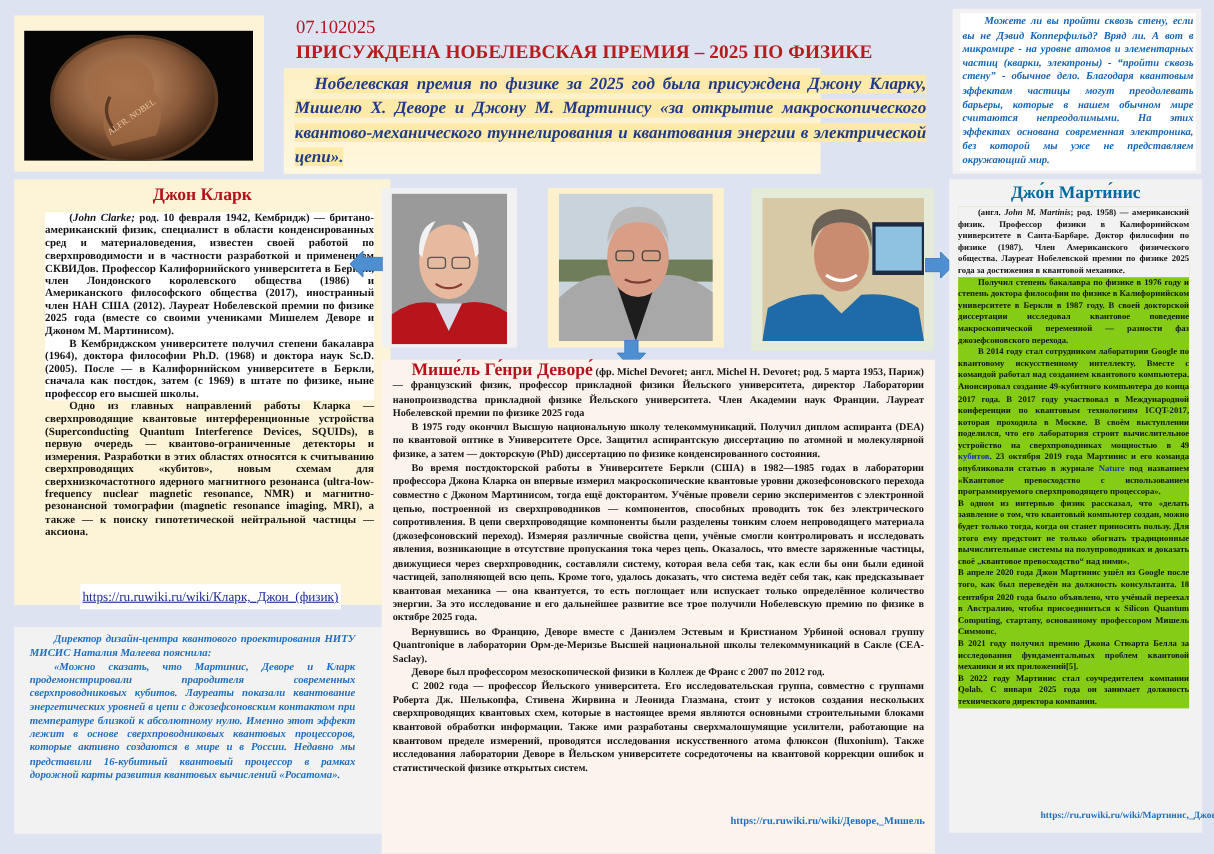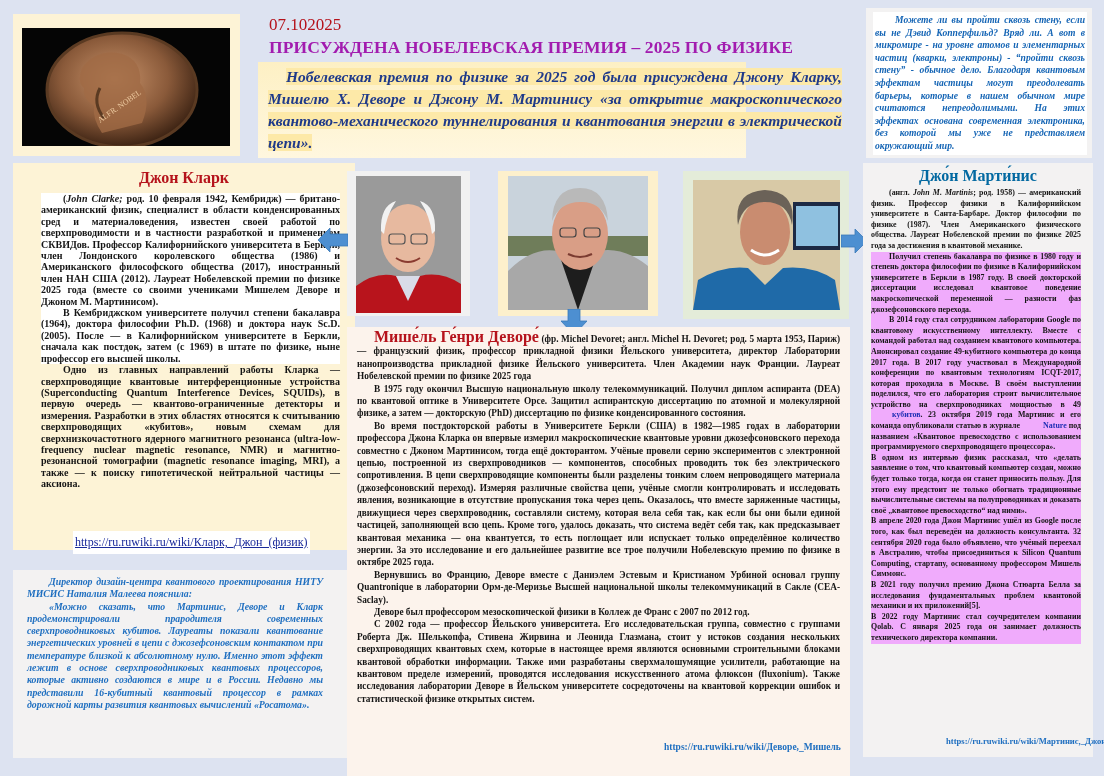--- a/index.html
+++ b/index.html
@@ -15,21 +15,21 @@
   .panel-pink { background: #fcf3ec; }
 
   
   #medal-box { left: 13px; top: 14px; width: 227px; height: 142px; }
   #medal-img { left: 9px; top: 14px; width: 208px; height: 118px;
     background: #050505; overflow: hidden; }
   #medal-img svg { width: 100%; height: 100%; display: block; }
 
   
   #date { left: 269px; top: 15px; color: #b5121b; font-weight: normal; font-size: 17px; }
-  #headline { left: 269px; top: 37px; color: #a21caf; font-weight: bold; font-size: 17.5px; letter-spacing: 0.1px; white-space: nowrap; }
+  #headline { left: 269px; top: 37px; color: #b91c1c; font-weight: bold; font-size: 17.5px; letter-spacing: 0.1px; white-space: nowrap; }
   #intro-box { left: 258px; top: 62px; width: 488px; height: 96px;
     background: linear-gradient(#fdf0c4, #fff7df); }
   #intro-text { left: 10px; top: 4px; width: 574px; font-style: italic; font-weight: bold;
     color: #1f3a8a; font-size: 15.5px; line-height: 22px; text-align: justify; text-indent: 18px; }
   #intro-text span.hl { background: #fde9a8; }
 
   
   #quote-box { left: 866px; top: 8px; width: 226px; height: 150px; }
   #quote-text { left: 7px; top: 4px; width: 210px; background: #fff; padding: 2px 2px;
     font-style: italic; font-weight: bold; color: #1565b5; font-size: 9.6px; line-height: 12.6px;
@@ -61,24 +61,24 @@
   
   #devoret-box { left: 347px; top: 327px; width: 503px; height: 452px; }
   #devoret-text { left: 10px; top: 4px; width: 483px; font-weight: bold; font-size: 9.3px; line-height: 12.4px; color: #151515; text-align: justify; }
   #devoret-text p { margin: 0; text-indent: 17px; }
   #devoret-name { color: #b5121b; font-size: 16px; }
   #devoret-link { left: 293px; top: 415px; color: #1f6fc0; font-weight: bold; font-size: 9.5px; white-space: nowrap; padding-left: 24px; }
 
   
   #martinis-box { left: 863px; top: 163px; width: 230px; height: 594px; }
   #martinis-title { left: 0; top: 4px; width: 100%; text-align: center; color: #0369a1; font-weight: bold; font-size: 16px; }
-  #martinis-text { left: 8px; top: 25px; width: 210px; font-weight: bold; font-size: 7.9px; line-height: 10.6px; color: #151515; text-align: justify; background: #f0abfc; }
+  #martinis-text { left: 8px; top: 25px; width: 210px; font-weight: bold; font-size: 7.9px; line-height: 10.6px; color: #151515; text-align: justify; background: #84cc16; }
   #martinis-text p { margin: 0; text-indent: 18px; }
   #martinis-text p.ni { text-indent: 0; }
-  #martinis-text .bl { color: #1f2fb5; padding-left: 21px; }
+  #martinis-text .bl { color: #1f2fb5; }
   #martinis-link { left: 46px; top: 573px; color: #1f6fc0; font-weight: bold; font-size: 8.6px; white-space: nowrap; padding-left: 37px; }
 
   
   .arrow { position: absolute; }
   .arrow svg { display: block; }
 </style>
 </head>
 <body>
 
 <div id="medal-box" class="abs panel-cream">
@@ -194,21 +194,21 @@
     <p>Деворе был профессором мезоскопической физики в Коллеж де Франс с 2007 по 2012 год.</p>
     <p>С 2002 года — профессор Йельского университета. Его исследовательская группа, совместно с группами Роберта Дж. Шелькопфа, Стивена Жирвина и Леонида Глазмана, стоит у истоков создания нескольких сверхпроводящих квантовых схем, которые в настоящее время являются основными строительными блоками квантовой обработки информации. Также ими разработаны сверхмалошумящие усилители, работающие на квантовом пределе измерений, проводятся исследования искусственного атома флюксон (fluxonium). Также исследования лаборатории Деворе в Йельском университете сосредоточены на квантовой коррекции ошибок и статистической физике открытых систем.</p>
   </div>
   <a id="devoret-link" class="abs">https://ru.ruwiki.ru/wiki/Деворе,_Мишель</a>
 </div>
 
 <div id="martinis-box" class="abs panel-grey">
   <div id="martinis-title" class="abs">Джо́н Марти́нис</div>
   <div id="martinis-text" class="abs">
     <p style="background:#f3f2f2"><span>(англ. </span><i>John M. Martinis</i><span>; род. 1958) — американский физик. Профессор физики в Калифорнийском университете в Санта-Барбаре. Доктор философии по физике (1987). Член Американского физического общества. Лауреат Нобелевской премии по физике 2025 года за достижения в квантовой механике.</span></p>
-    <p>Получил степень бакалавра по физике в 1980 году и степень доктора философии по физике в Калифорнийском университете в Беркли в 1987 году. В своей докторской диссертации исследовал квантовое поведение макроскопической переменной — разности фаз джозефсоновского перехода.</p>
+    <p>Получил степень бакалавра по физике в 1976 году и степень доктора философии по физике в Калифорнийском университете в Беркли в 1987 году. В своей докторской диссертации исследовал квантовое поведение макроскопической переменной — разности фаз джозефсоновского перехода.</p>
     <p><span>В 2014 году стал сотрудником лаборатории </span><span>Google</span><span> по квантовому искусственному интеллекту. Вместе с командой работал над созданием квантового компьютера. Анонсировал создание 49-кубитного компьютера до конца 2017 года. В 2017 году участвовал в Международной конференции по квантовым технологиям ICQT-2017, которая проходила в Москве. В своём выступлении поделился, что его лаборатория строит вычислительное устройство на сверхпроводниках мощностью в 49 </span><span class="bl">кубитов</span><span>. 23 октября 2019 года Мартинис и его команда опубликовали статью в журнале </span><span class="bl">Nature</span><span> под названием «Квантовое превосходство с использованием программируемого сверхпроводящего процессора».</span></p>
     <p class="ni">В одном из интервью физик рассказал, что «делать заявление о том, что квантовый компьютер создан, можно будет только тогда, когда он станет приносить пользу. Для этого ему предстоит не только обогнать традиционные вычислительные системы на полупроводниках и доказать своё „квантовое превосходство“ над ними».</p>
-    <p class="ni">В апреле 2020 года Джон Мартинис ушёл из Google после того, как был переведён на должность консультанта. 32 сентября 2020 года было объявлено, что учёный переехал в Австралию, чтобы присоединиться к Silicon Quantum Computing, стартапу, основанному профессором Мишель Симмонс.</p>
+    <p class="ni">В апреле 2020 года Джон Мартинис ушёл из Google после того, как был переведён на должность консультанта. 18 сентября 2020 года было объявлено, что учёный переехал в Австралию, чтобы присоединиться к Silicon Quantum Computing, стартапу, основанному профессором Мишель Симмонс.</p>
     <p class="ni">В 2021 году получил премию Джона Стюарта Белла за исследования фундаментальных проблем квантовой механики и их приложений[5].</p>
     <p class="ni">В 2022 году Мартинис стал соучредителем компании Qolab. С января 2025 года он занимает должность технического директора компании.</p>
   </div>
   <a id="martinis-link" class="abs">https://ru.ruwiki.ru/wiki/Мартинис,_Джон</a>
 </div>
 
 </body></html>

